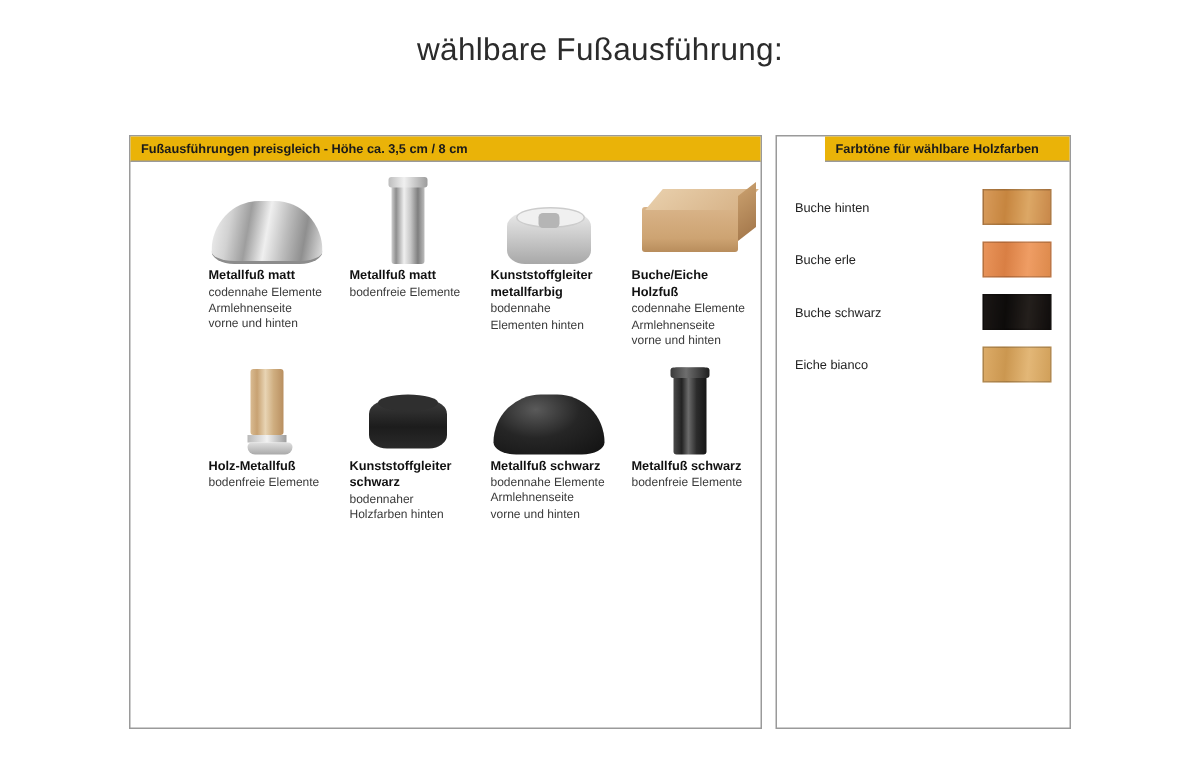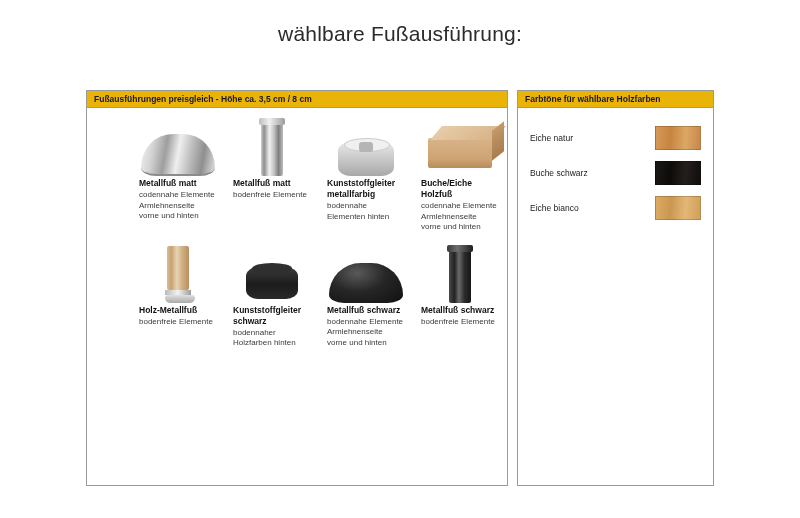--- a/index.html
+++ b/index.html
@@ -43,20 +43,21 @@
     left: 86px;
     top: 90px;
     width: 422px;
     height: 396px;
   }
   #colors-panel {
     left: 517px;
     top: 90px;
     width: 197px;
     height: 396px;
+    padding-left: 32px;
   }
   .panel-header {
     height: 17px;
     background: #eab308;
     border-bottom: 1px solid #9a9a9a;
     box-sizing: border-box;
     font-size: 8.5px;
     font-weight: bold;
     color: #1a1a1a;
     line-height: 16px;
@@ -375,24 +376,28 @@
 
     </div>
   </div>
 
   <div class="panel" id="colors-panel">
     <div class="panel-header">Farbtöne für wählbare Holzfarben</div>
 
     <div class="colors-list">
 
       <div class="color-row">
-        <span class="color-label">Eiche natur</span>
+        <span class="color-label">Buche hinten</span>
         <span class="color-swatch" style="background:linear-gradient(95deg,#d79a5a,#c6853f,#dca765,#c8884a);"></span>
       </div>
 
+      <div class="color-row">
+        <span class="color-label">Buche erle</span>
+        <span class="color-swatch" style="background:linear-gradient(95deg,#e9945a,#d97f44,#ef9d64,#dd8a4c);"></span>
+      </div>
 
 
       <div class="color-row">
         <span class="color-label">Buche schwarz</span>
         <span class="color-swatch" style="background:linear-gradient(95deg,#1b1715,#0d0b0a,#241f1c,#100d0c);"></span>
       </div>
 
       <div class="color-row">
         <span class="color-label">Eiche bianco</span>
         <span class="color-swatch" style="background:linear-gradient(95deg,#dcab67,#cb9750,#e3b777,#d1a05a);"></span>

